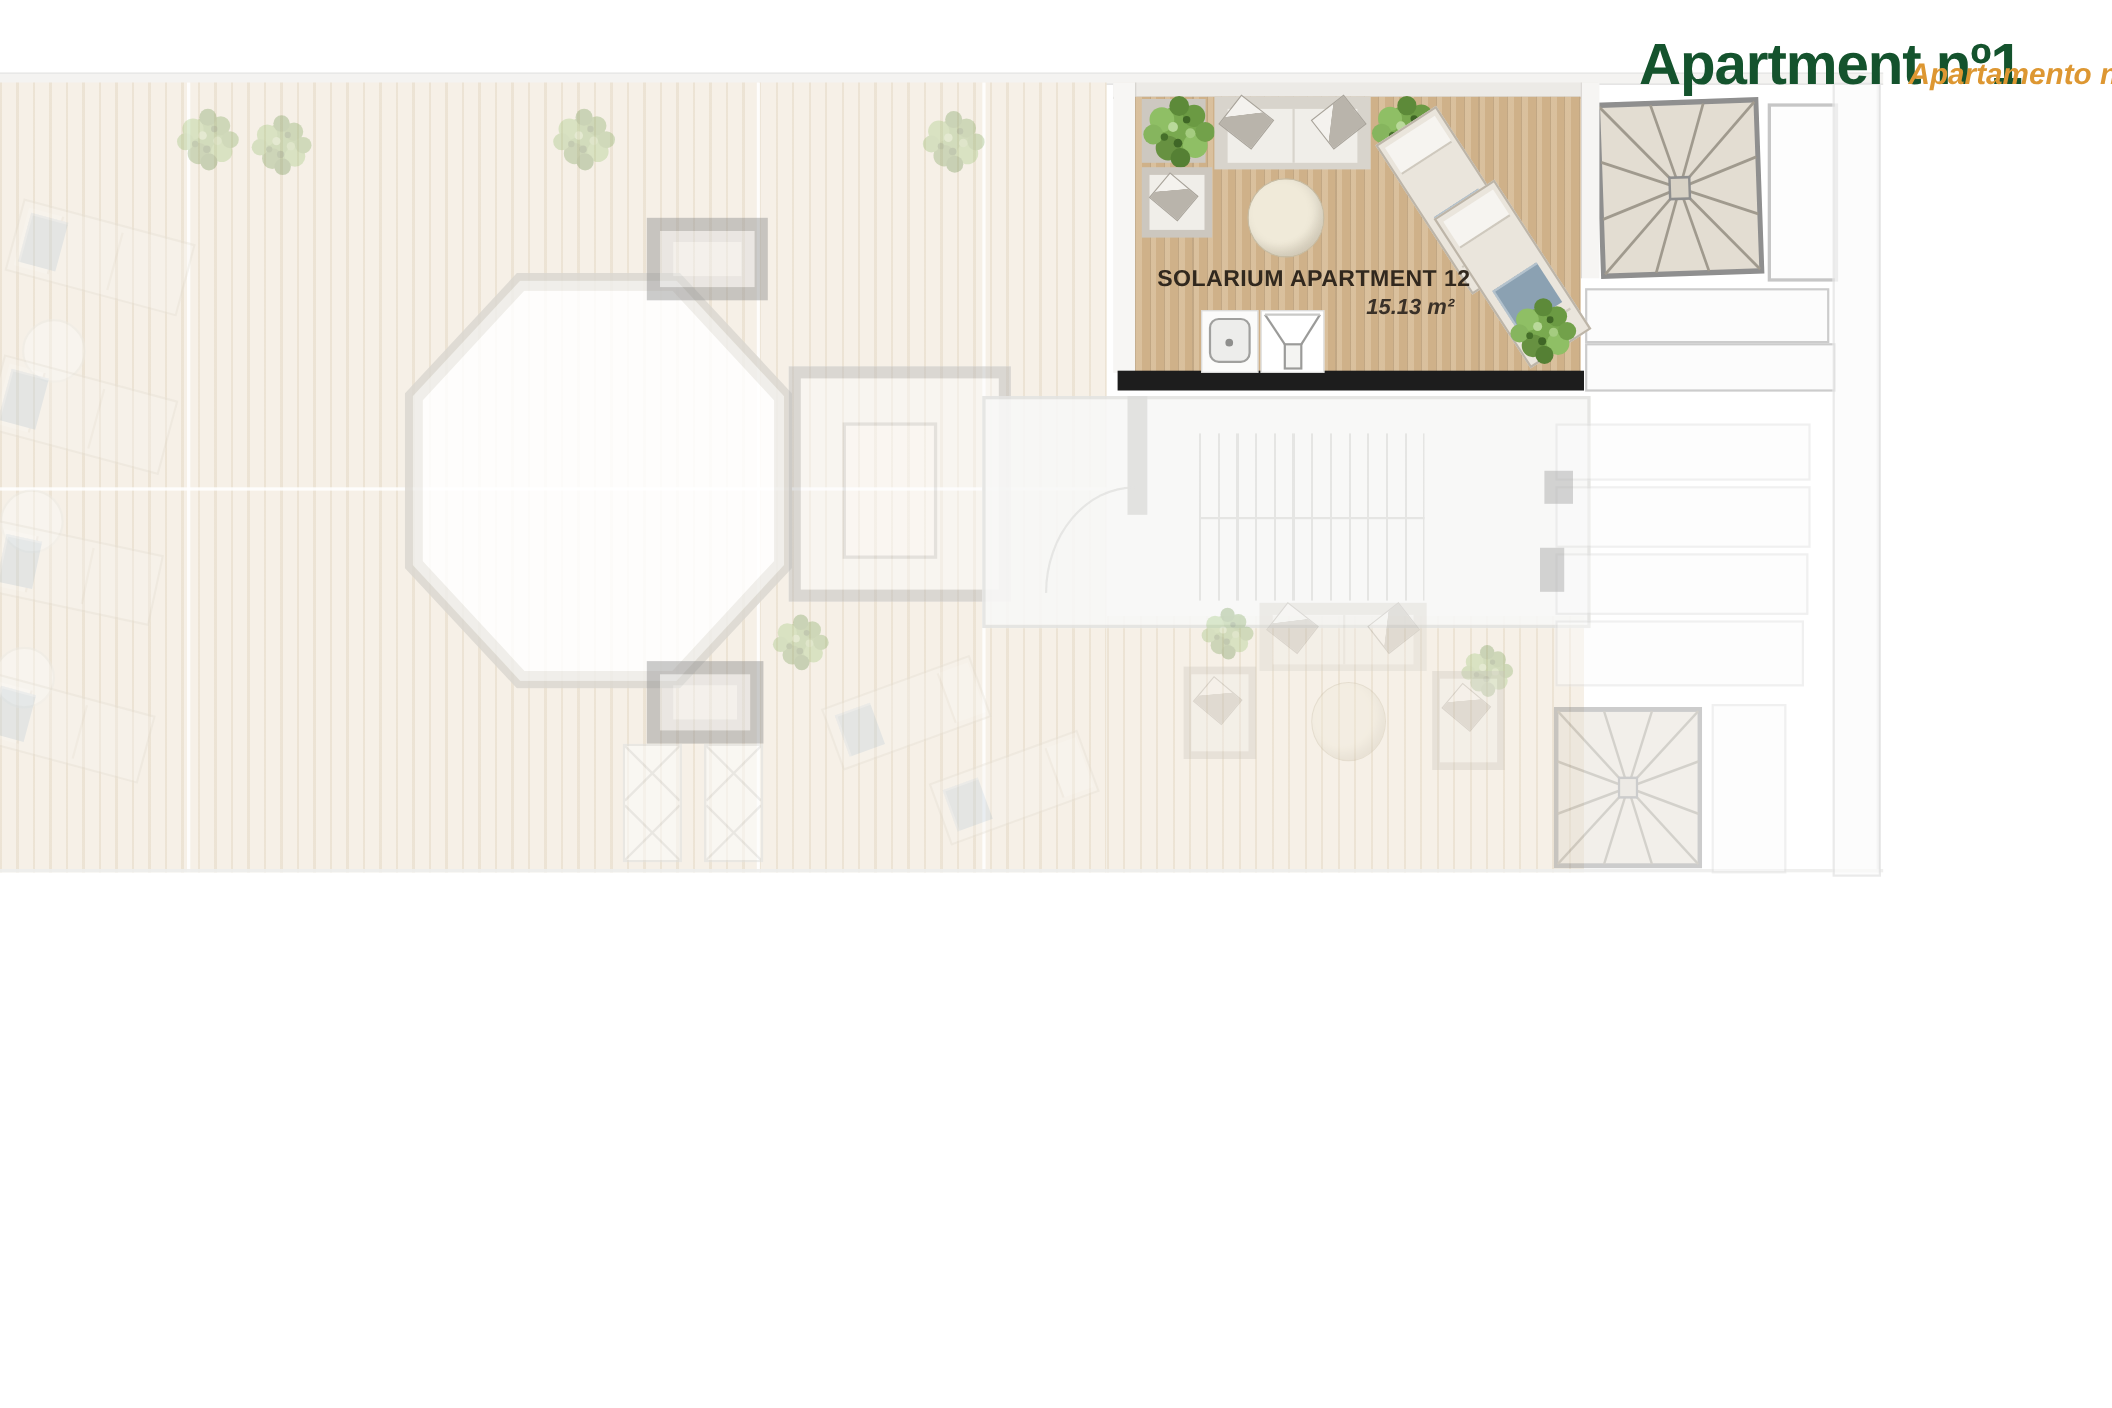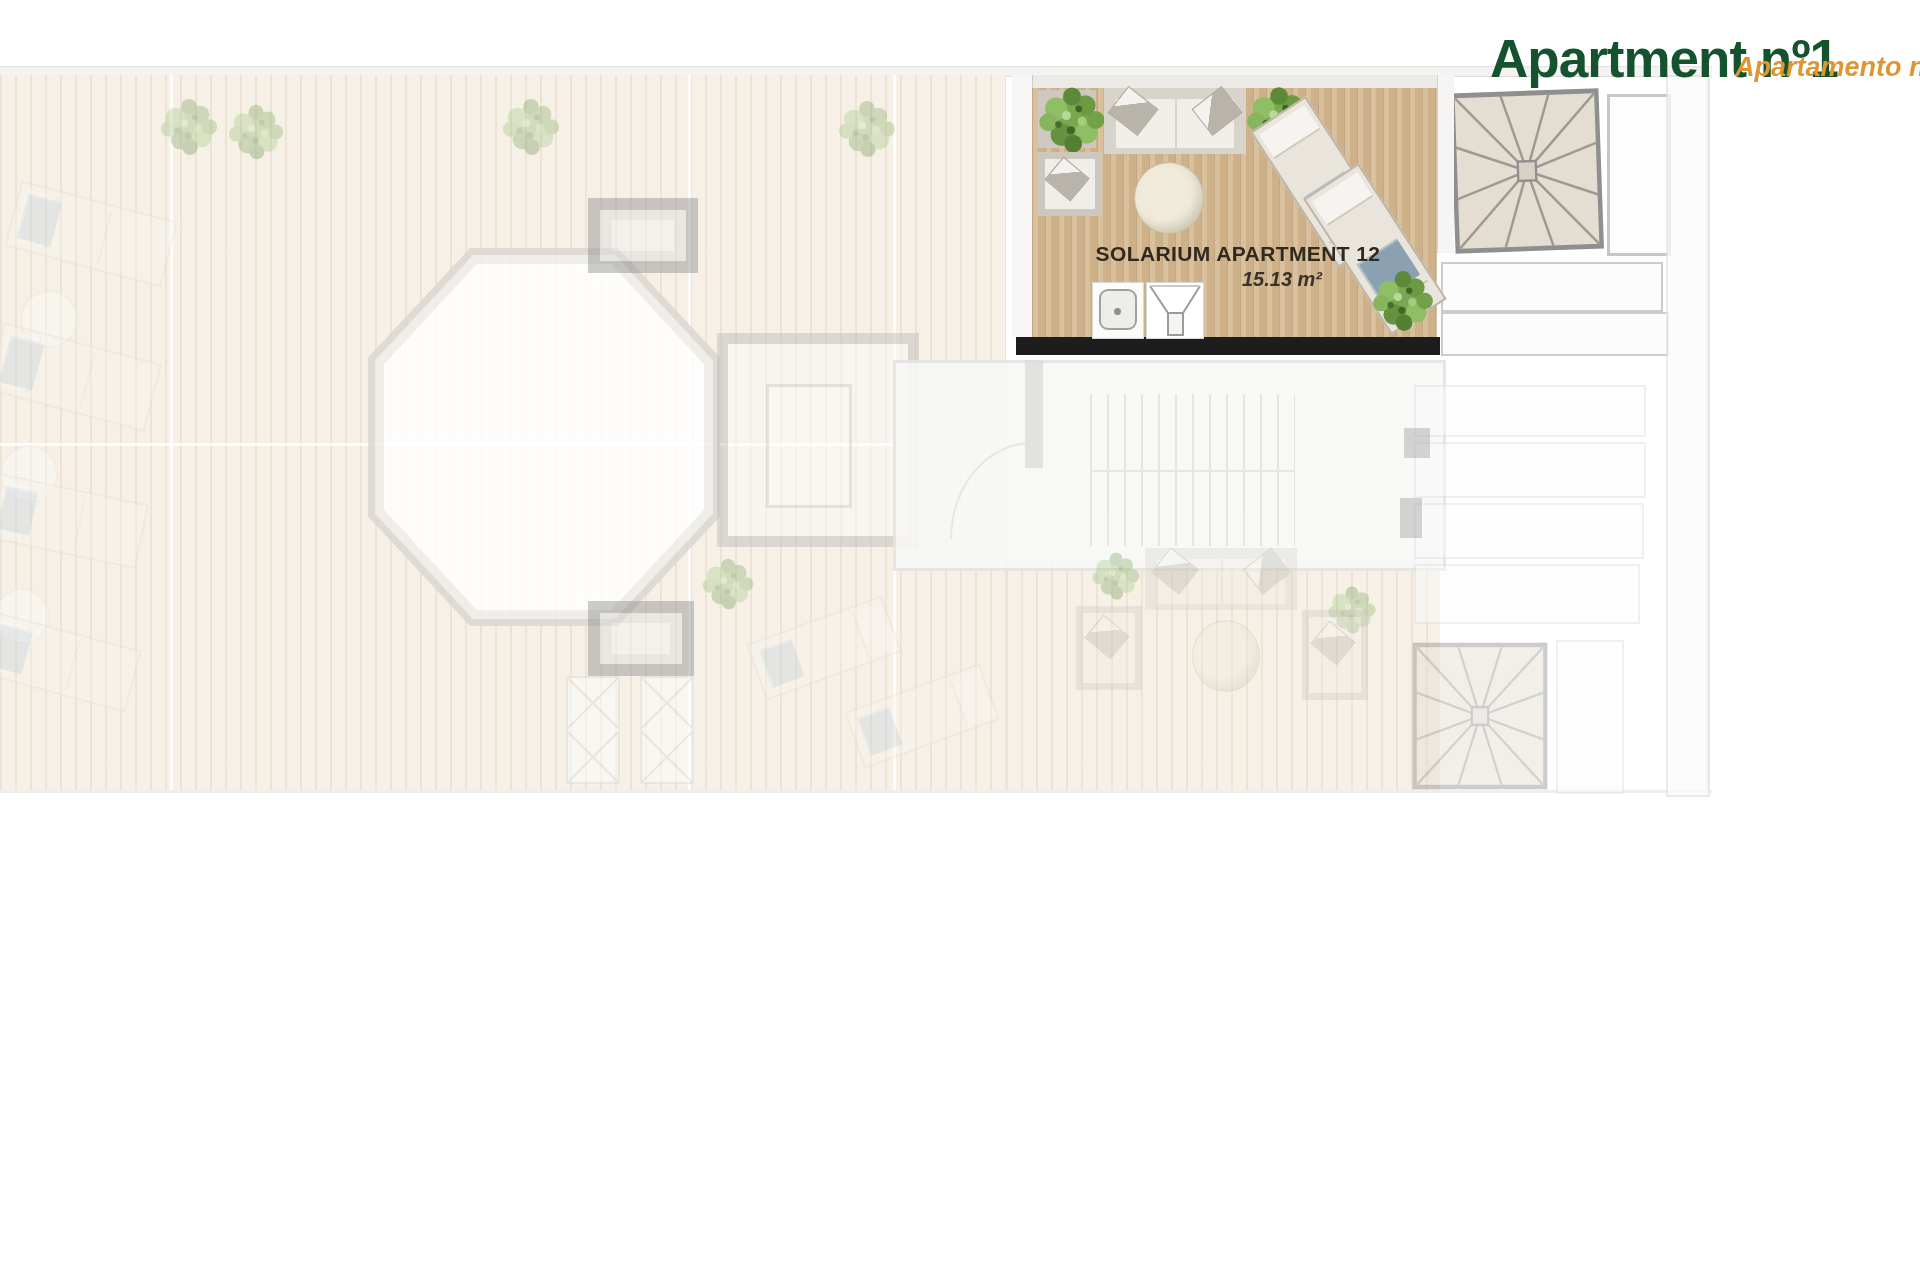--- a/index.html
+++ b/index.html
@@ -64,21 +64,21 @@
   .sidetbl{border-radius:50%;background:#fbfaf7;border:2px solid #eceae4;}
   
   .sol-walltop{left:1012px;top:75px;width:441px;height:13px;background:#eceae6;border-bottom:2px solid #a9a7a2;}
   .sol-wallleft{left:1012px;top:75px;width:20px;height:264px;background:#f7f6f4;border-right:1px solid #cfcdc8;}
   .sol-wallright{left:1437px;top:75px;width:16px;height:178px;background:#f6f5f3;border-left:1px solid #d5d3cf;}
   .sol-floor{left:1032px;top:88px;width:405px;height:250px;background:#cfb189;
      background-image:repeating-linear-gradient(90deg,rgba(110,78,42,.22) 0 1px,rgba(0,0,0,0) 1px 13px),
                       repeating-linear-gradient(90deg,rgba(255,246,228,.22) 0 6px,rgba(0,0,0,0) 6px 13px);}
   .planter{background:#cdc8c0;}
   .blackbar{left:1016px;top:337px;width:424px;height:18px;background:#1d1d1d;}
-  .sol-label{left:1052px;top:242px;width:372px;text-align:center;font-size:21px;font-weight:800;
+  .sol-label{left:1052px;top:242px;width:372px;font-size:21px;font-weight:800;
              color:#31281e;letter-spacing:.4px;white-space:nowrap;}
   .sol-area{left:1052px;top:268px;width:372px;text-align:center;font-size:20px;font-weight:600;
             font-style:italic;color:#3a3128;padding-left:44px;}
   .shower{left:1092px;top:282px;width:50px;height:55px;background:#fbfbfa;border:1px solid #d8d8d6;}
   .shower-pan{position:absolute;left:6px;top:6px;right:6px;bottom:8px;border:2px solid #a0a09e;
               border-radius:9px;background:#ededeb;}
   .shower-drain{position:absolute;left:50%;top:45%;width:7px;height:7px;margin-left:-4px;
                 border-radius:50%;background:#8f8f8d;}
   .hatch{left:1146px;top:282px;width:56px;height:55px;background:#ffffff;border:1px solid #d8d8d6;}
   

